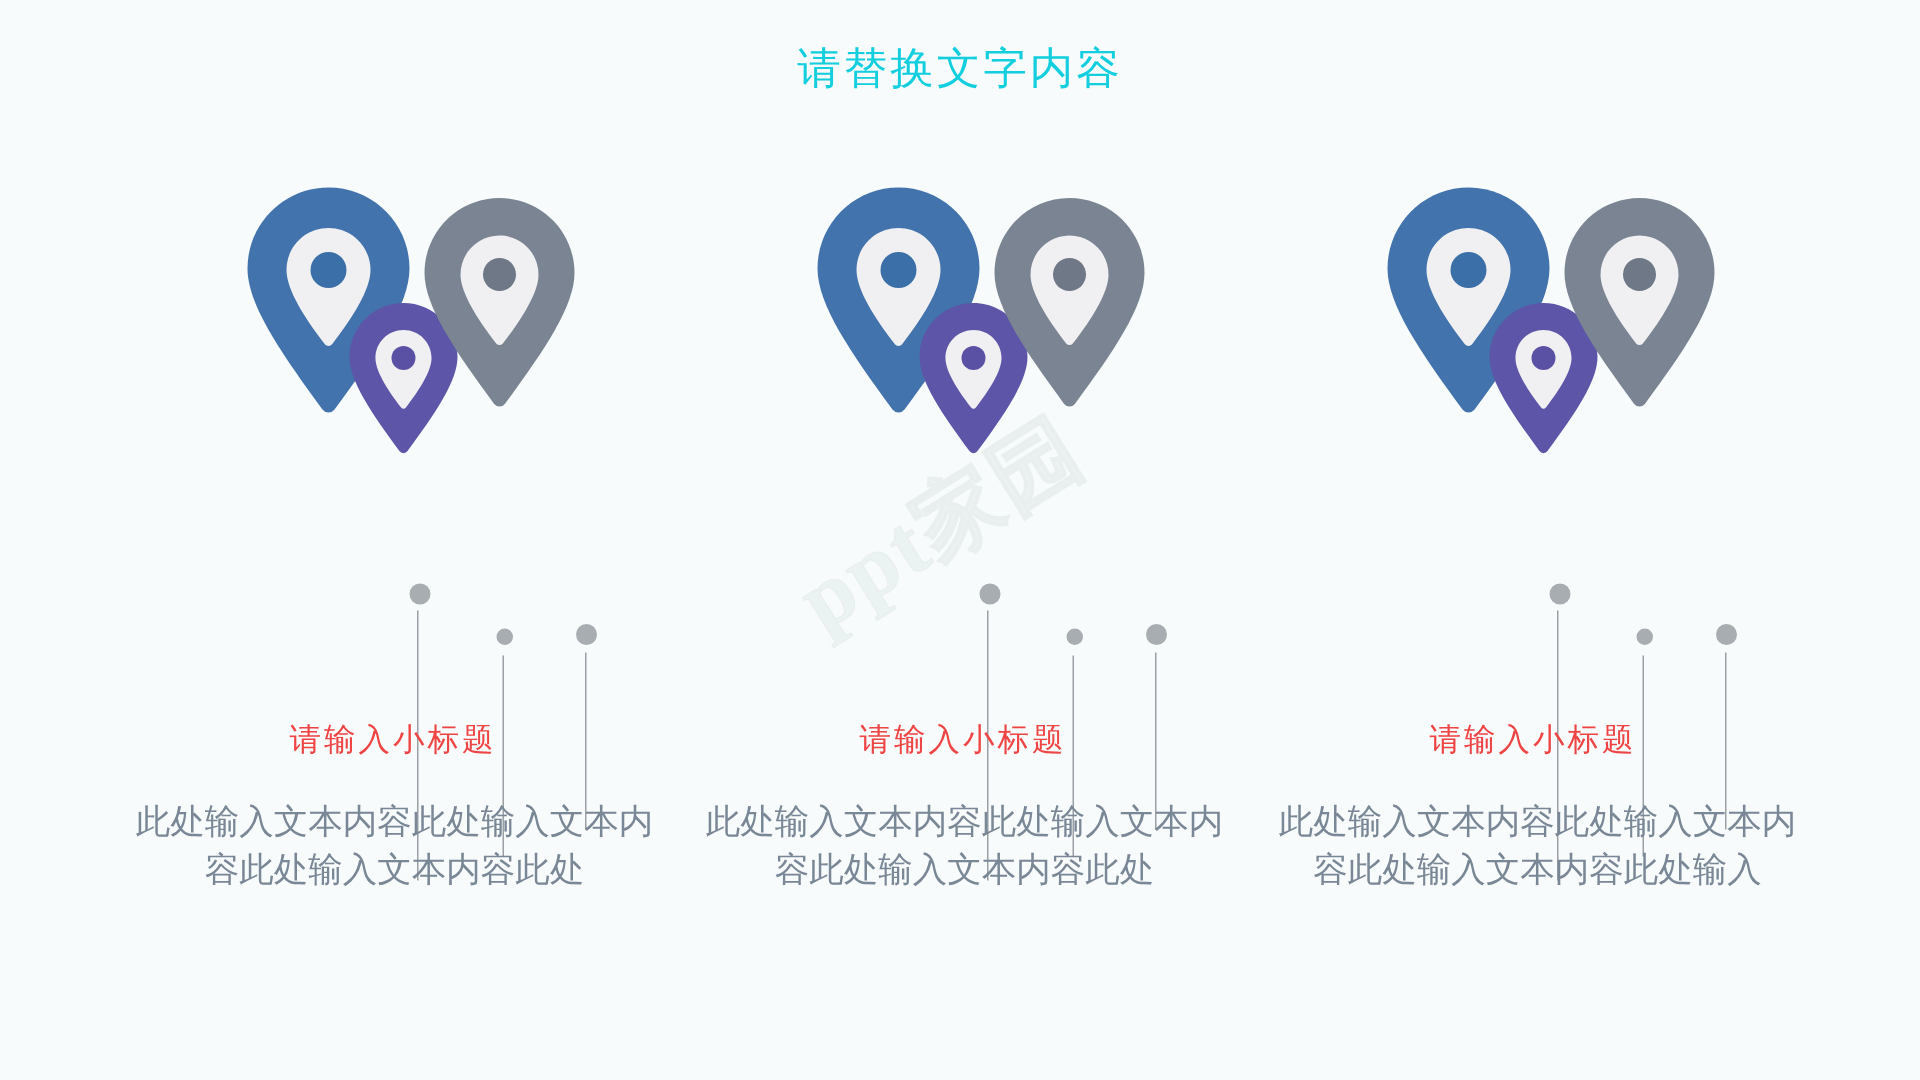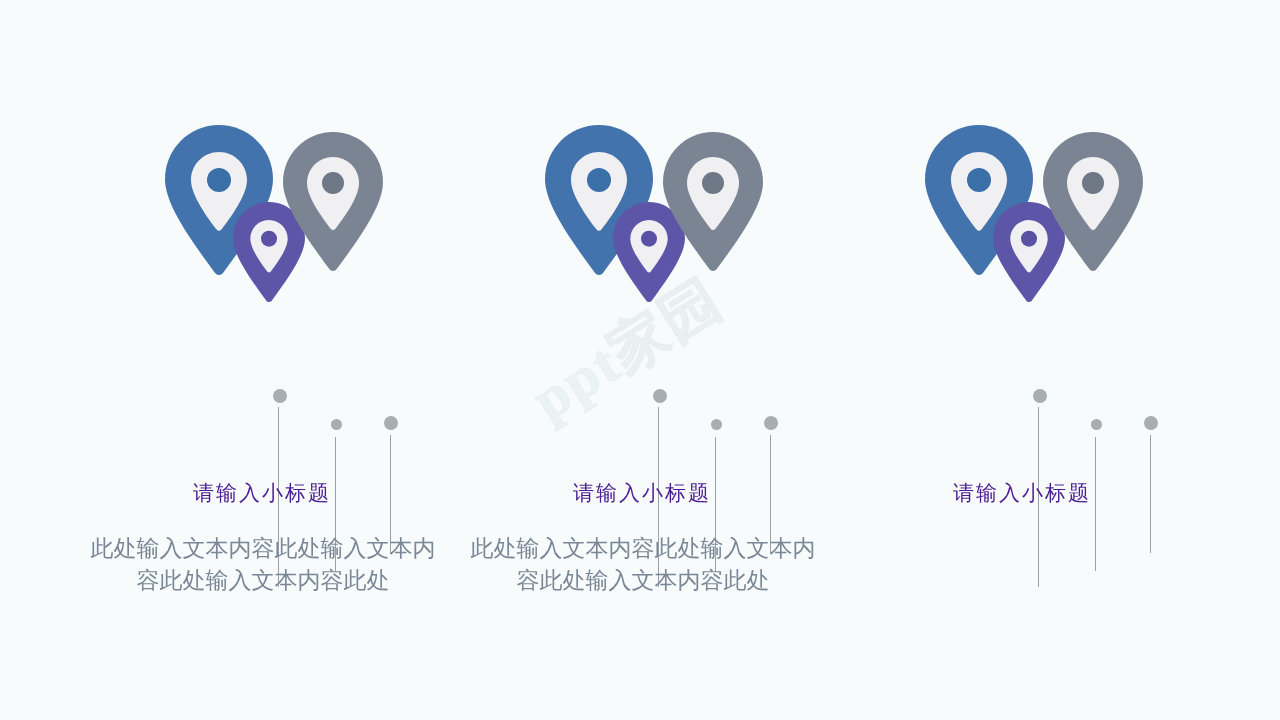--- a/index.html
+++ b/index.html
@@ -121,21 +121,21 @@
 
   
   .subtitle {
     position: absolute;
     top: 478px;
     left: 0;
     width: 384px;
     text-align: center;
     font-size: 21px;
     letter-spacing: 2px;
-    color: #4c1d95;
+    color: #ef4444;
     font-family: "DejaVu Sans", sans-serif;
     line-height: 30px;
   }
 
   .body-text {
     position: absolute;
     top: 532px;
     left: 18px;
     width: 350px;
     text-align: center;
@@ -147,20 +147,21 @@
   }
   .column.c3 .body-text { left: 12px; width: 366px; }
 </style>
 </head>
 <body>
 
 <div class="slide">
 
   <div class="watermark">ppt家园</div>
 
+  <div class="slide-title">请替换文字内容</div>
 
   <div class="columns">
 
     <div class="column c1">
       <div class="cluster">
 
         <div class="balloon blue">
           <svg viewBox="0 0 108 150" width="108" height="150" aria-hidden="true">
             <path d="M54 0 C24.2 0 0 24.2 0 54 C0 78 22 110 50 148 A5 5 0 0 0 58 148 C86 110 108 78 108 54 C108 24.2 83.8 0 54 0 Z" fill="#4273ac"></path>
             <path d="M54 27 C38.5 27 26 39.5 26 55 C26 68 38 87 51.6 104.5 A3 3 0 0 0 56.4 104.5 C70 87 82 68 82 55 C82 39.5 69.5 27 54 27 Z" fill="#f0f0f2"></path>
@@ -270,16 +271,17 @@
         <div class="string s-blue"></div>
 
         <div class="knot k-purple"></div>
         <div class="string s-purple"></div>
 
         <div class="knot k-gray"></div>
         <div class="string s-gray"></div>
       </div>
 
       <div class="subtitle">请输入小标题</div>
+      <div class="body-text">此处输入文本内容此处输入文本内容此处输入文本内容此处输入</div>
     </div>
 
   </div>
 </div>
 
 </body></html>

